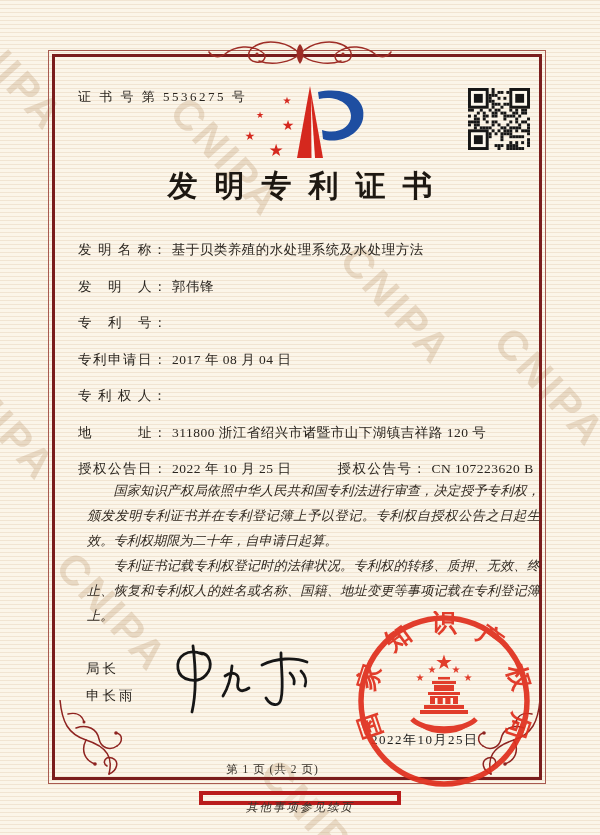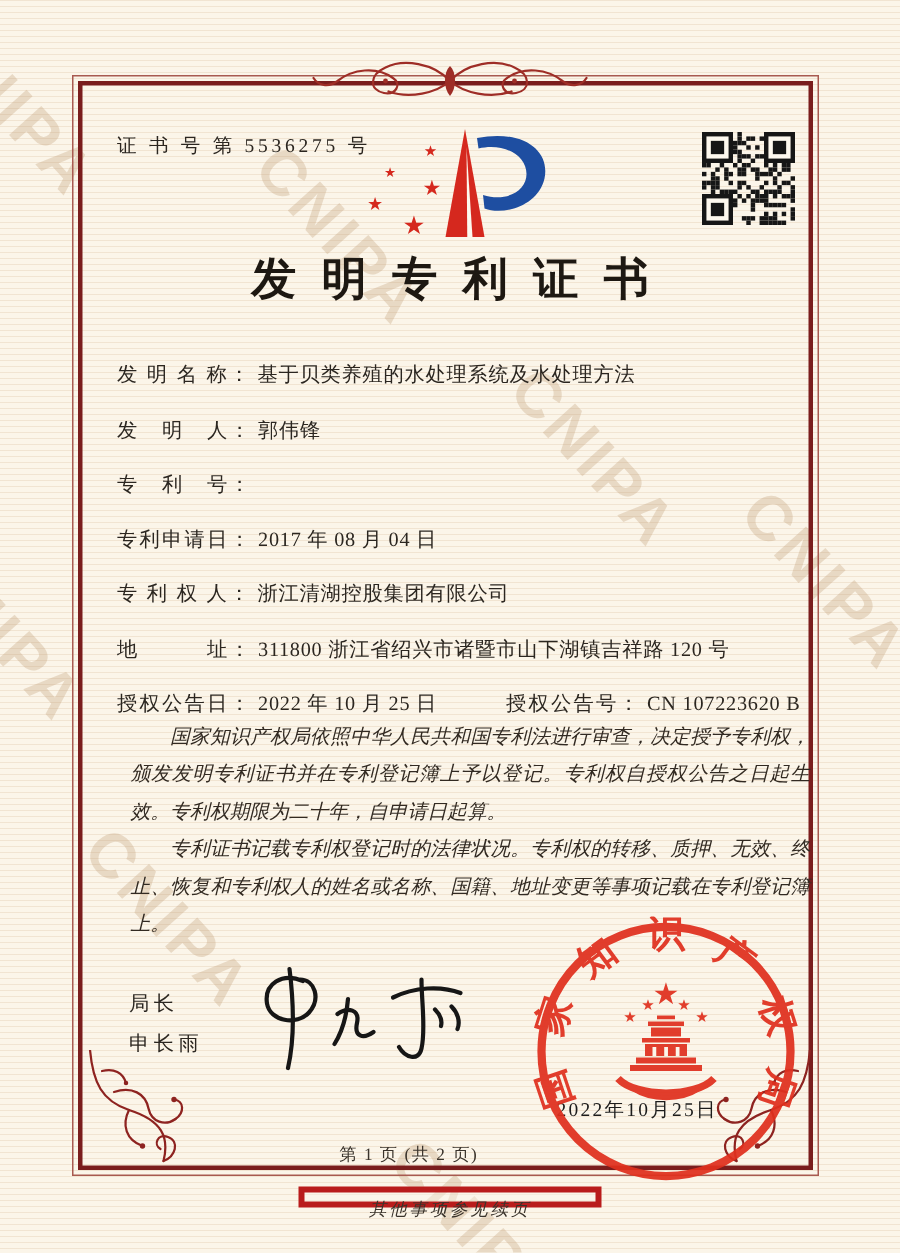--- a/index.html
+++ b/index.html
@@ -298,21 +298,20 @@
     </div>
     <div class="frow">
       <span class="flabel">专　利　号：</span>
     </div>
     <div class="frow">
       <span class="flabel">专利申请日：</span>
       <span class="fvalue">2017 年 08 月 04 日</span>
     </div>
     <div class="frow">
       <span class="flabel">专 利 权 人：</span>
-      <span class="fvalue">浙江清湖控股集团有限公司</span>
     </div>
     <div class="frow">
       <span class="flabel">地　　　址：</span>
       <span class="fvalue">311800 浙江省绍兴市诸暨市山下湖镇吉祥路 120 号</span>
     </div>
     <div class="frow">
       <span class="flabel">授权公告日：</span>
       <span class="fvalue">2022 年 10 月 25 日</span>
       <span class="fpair2">
         <span class="flabel">授权公告号：</span>

